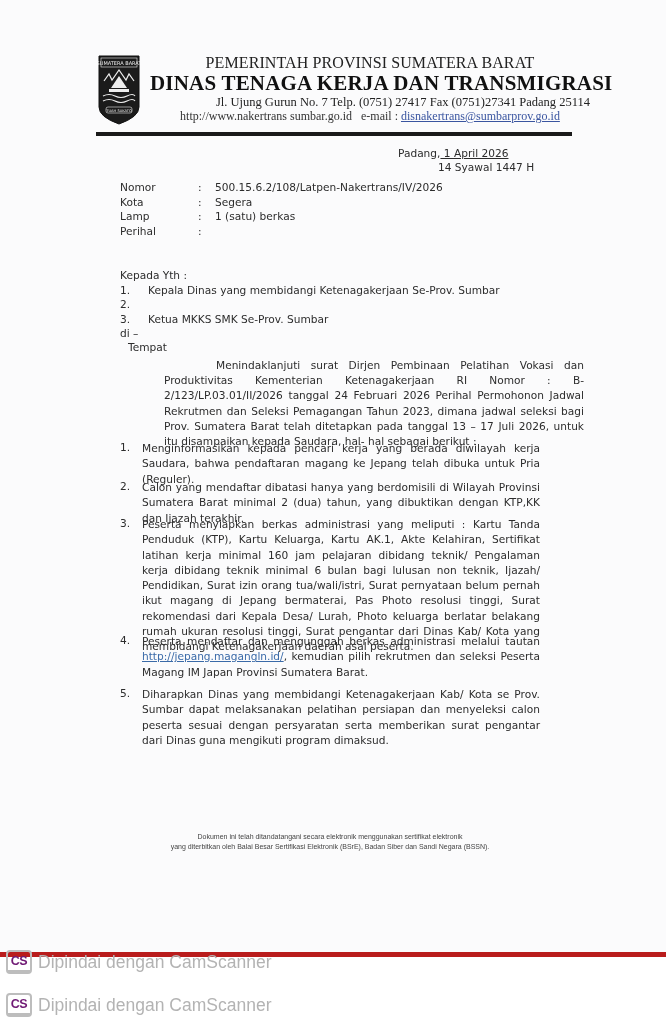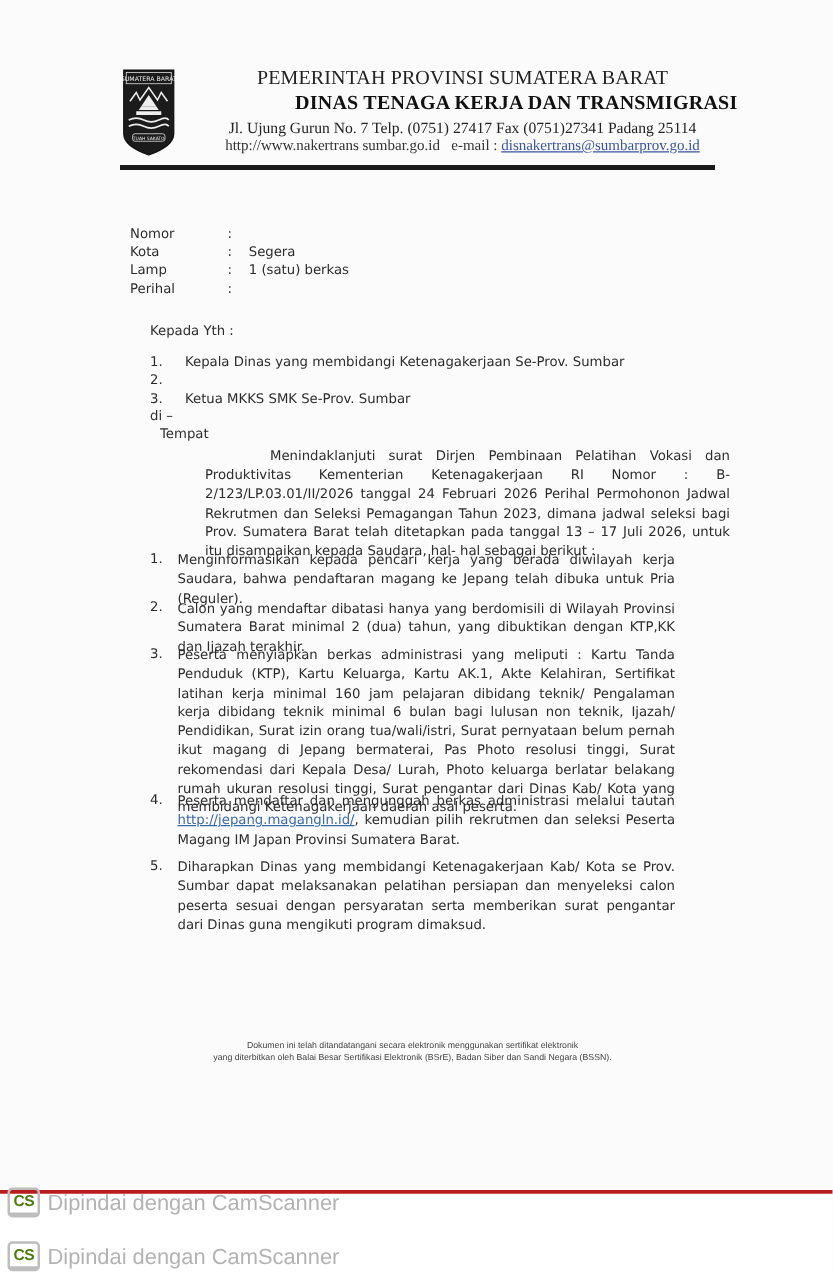--- a/index.html
+++ b/index.html
@@ -5,66 +5,66 @@
   html, body { margin: 0; padding: 0; }
   body {
     width: 666px; height: 1024px; overflow: hidden;
     background: #ffffff;
     position: relative;
     color: #2a2a2a;
   }
   .page {
     position: absolute; left: 0; top: 0; width: 666px; height: 952px;
     background: #fbfbfc;
-    border-bottom: 3px solid #b91c1c;
+    border-bottom: 5px solid #b91c1c;
   }
   .serif { font-family: "Liberation Serif", "DejaVu Serif", serif; }
 
   
   .logo {
     position: absolute; left: 98px; top: 55px; width: 42px; height: 70px;
   }
   .kop { position: absolute; left: 150px; top: 54px; width: 440px; text-align: center; }
   .kop .l1 { font-size: 16px; letter-spacing: 0.1px; color: #222; line-height: 18px; }
-  .kop .l2 { font-size: 16px; font-weight: bold; color: #111; line-height: 22px; letter-spacing: 0.2px; white-space: nowrap; text-align: right; }
-  .kop .l3 { font-size: 12.5px; color: #222; line-height: 16px; white-space: nowrap; }
+  .kop .l2 { font-size: 21px; font-weight: bold; color: #111; line-height: 22px; letter-spacing: 0.2px; white-space: nowrap; }
+  .kop .l3 { font-size: 12.5px; color: #222; line-height: 16px; white-space: nowrap; text-align: right; }
   .kop .l4 { font-size: 12px; color: #333; line-height: 13px; white-space: nowrap; }
   .kop .l4 a { color: #3a55a0; text-decoration: underline; }
   .rule { position: absolute; left: 96px; top: 132px; width: 476px; height: 4px; background: #1a1a1a; }
 
   .txt { font-family: "DejaVu Sans", "Liberation Sans", sans-serif; font-size: 10.6px; color: #2c2c2c; }
   .date { position: absolute; left: 398px; top: 146px; line-height: 14px; }
   .date .d1 span.u { text-decoration: underline; }
   .date .d2 { padding-left: 40px; }
 
-  .meta { position: absolute; left: 104px; top: 180px; }
+  .meta { position: absolute; left: 120px; top: 180px; }
   .meta .row { display: flex; line-height: 14.5px; }
   .meta .k { width: 78px; }
   .meta .c { width: 17px; }
   .meta .perihal { font-weight: bold; font-style: italic; text-decoration: underline; }
 
-  .kepada { position: absolute; left: 120px; top: 258px; line-height: 14px; text-align: center; }
+  .kepada { position: absolute; left: 120px; top: 268px; line-height: 14px; text-align: center; }
   .recips { position: absolute; left: 120px; top: 283px; line-height: 14.3px; }
   .recips .r { display: flex; }
   .recips .n { width: 28px; }
   .di { position: absolute; left: 120px; top: 326px; line-height: 14px; }
   .tempat { position: absolute; left: 128px; top: 340px; line-height: 14px; }
 
   .para { position: absolute; left: 120px; top: 358px; width: 420px; text-align: justify; line-height: 15.2px; text-indent: 52px; margin-left: 44px; }
 
   .items { position: absolute; left: 120px; width: 420px; }
   .item { position: absolute; left: 0; display: flex; width: 420px; }
   .item .n { width: 22px; flex: none; }
   .item .b { flex: 1; text-align: justify; line-height: 15.3px; }
   .item a { color: #3a6aa8; text-decoration: underline; }
 
   .esign { position: absolute; left: 120px; top: 832px; width: 420px; text-align: center; font-family: "Liberation Sans", sans-serif; font-size: 7px; color: #444; line-height: 10px; }
 
   .cs { position: absolute; left: 6px; display: flex; align-items: center; font-family: "Liberation Sans", "DejaVu Sans", sans-serif; font-size: 17.5px; color: #b3b3b3; }
-  .cs .ic { width: 22px; height: 20px; border: 2px solid #bdbdbd; border-bottom-width: 4px; border-radius: 4px; font-weight: bold; font-size: 12.5px; color: #4d7c0f; display: flex; align-items: center; justify-content: center; margin-right: 6px; box-sizing: border-box; width: 26px; height: 24px; letter-spacing: -0.5px;}
+  .cs .ic { width: 22px; height: 20px; border: 2px solid #bdbdbd; border-bottom-width: 4px; border-radius: 4px; font-weight: bold; font-size: 12.5px; color: #701a75; display: flex; align-items: center; justify-content: center; margin-right: 6px; box-sizing: border-box; width: 26px; height: 24px; letter-spacing: -0.5px;}
 </style>
 </head>
 <body>
 
 <div class="page">
 
   <svg class="logo" viewBox="0 0 42 70">
     <path d="M1 1 H41 V52 Q41 62 21 69 Q1 62 1 52 Z" fill="#1b1b1b" stroke="#111" stroke-width="1"></path>
     <rect x="3" y="3" width="36" height="9" fill="#1b1b1b" stroke="#eee" stroke-width="0.6"></rect>
     <text x="21" y="10" font-size="5" fill="#eee" text-anchor="middle" font-family="DejaVu Sans, sans-serif">SUMATERA BARAT</text>
@@ -83,25 +83,30 @@
     <div class="l2">DINAS TENAGA KERJA DAN TRANSMIGRASI</div>
     <div class="l3">Jl. Ujung Gurun No. 7 Telp. (0751) 27417 Fax (0751)27341 Padang 25114</div>
     <div class="l4">
       <span>http://www.nakertrans sumbar.go.id</span>&nbsp;&nbsp;
       <span>e-mail :</span>
       <a>disnakertrans@sumbarprov.go.id</a>
     </div>
   </div>
   <div class="rule"></div>
 
+  <div class="date txt">
+    <div class="d1"><span>Padang,</span><span class="u"> 1 April  2026</span></div>
+    <div class="d2">14 Syawal 1447 H</div>
+  </div>
 
   <div class="meta txt">
     <div class="row">
       <span class="k">Nomor</span>
       <span class="c">:</span>
+      <span>500.15.6.2/108/Latpen-Nakertrans/IV/2026</span>
     </div>
     <div class="row">
       <span class="k">Kota</span>
       <span class="c">:</span>
       <span>Segera</span>
     </div>
     <div class="row">
       <span class="k">Lamp</span>
       <span class="c">:</span>
       <span>1 (satu) berkas</span>

